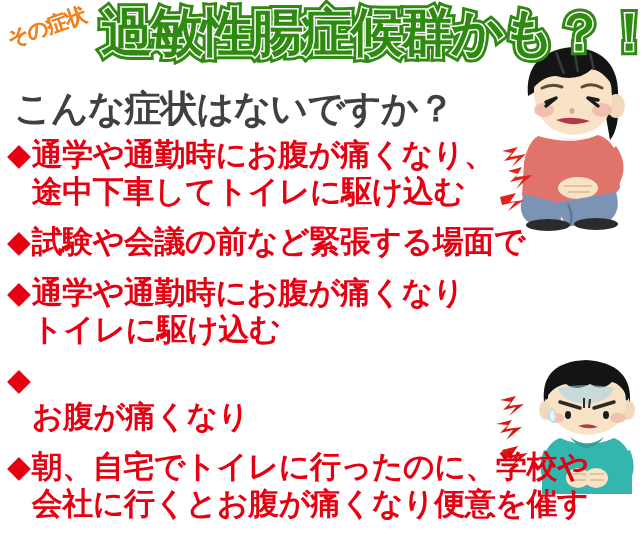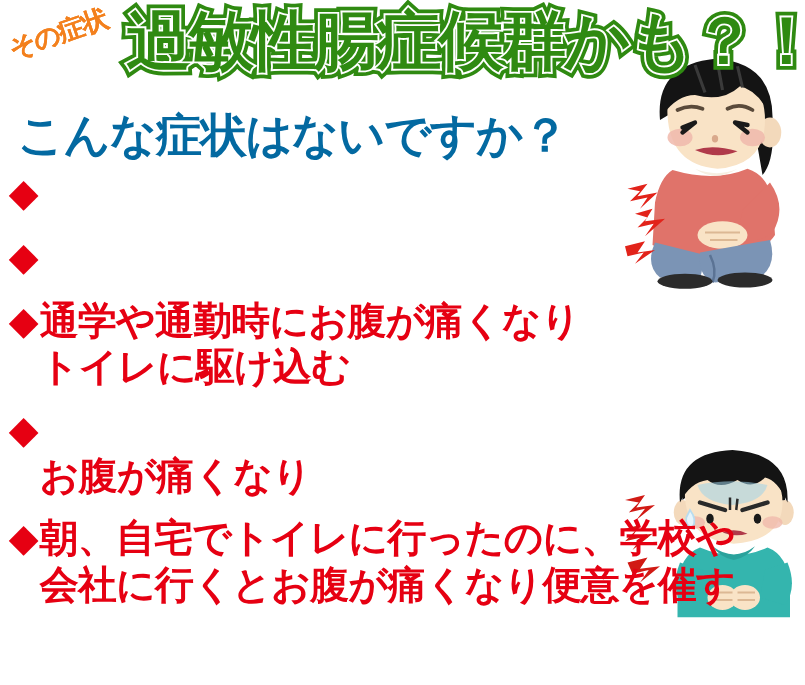--- a/index.html
+++ b/index.html
@@ -89,21 +89,21 @@
   }
 
   
   .subheading {
     position: absolute;
     left: 14px;
     top: 84px;
     font-size: 37px;
     font-weight: bold;
     letter-spacing: -1px;
-    color: #0369a1;
+    color: #404040;
     white-space: nowrap;
     z-index: 30;
   }
 
   
   .list {
     position: absolute;
     left: 0;
     top: 136px;
     width: 644px;
@@ -269,24 +269,25 @@
 
 <svg class="bolts-man" viewBox="0 0 52 72" xmlns="http://www.w3.org/2000/svg">
   <path d="M6 4 L22 0 L15 10 L30 8 L15 20 L22 11 L9 14 L17 6 Z" fill="#d11a14"></path>
   <path d="M2 28 L18 24 L12 33 L28 31 L12 44 L19 34 L6 37 L14 29 Z" fill="#d11a14"></path>
   <path d="M8 54 L24 50 L18 59 L34 57 L18 70 L25 60 L12 63 Z" fill="#d11a14"></path>
 </svg>
 
 <div class="list">
   <div class="item">
     <span class="diamond">◆</span>
-  </div>
-  <div class="item">
-    <span class="diamond">◆</span>
-    <span class="item-text"><br></span>
+    <span class="item-text"><span>通学や通勤時にお腹が痛くなり、</span><br><span>途中下車してトイレに駆け込む</span></span>
+  </div>
+  <div class="item">
+    <span class="diamond">◆</span>
+    <span class="item-text"><span>試験や会議の前など緊張する場面で</span><br></span>
   </div>
   <div class="item">
     <span class="diamond">◆</span>
     <span class="item-text"><span>通学や通勤時にお腹が痛くなり</span><br><span>トイレに駆け込む</span></span>
   </div>
   <div class="item">
     <span class="diamond">◆</span>
     <span class="item-text"><br><span>お腹が痛くなり</span></span>
   </div>
   <div class="item">

